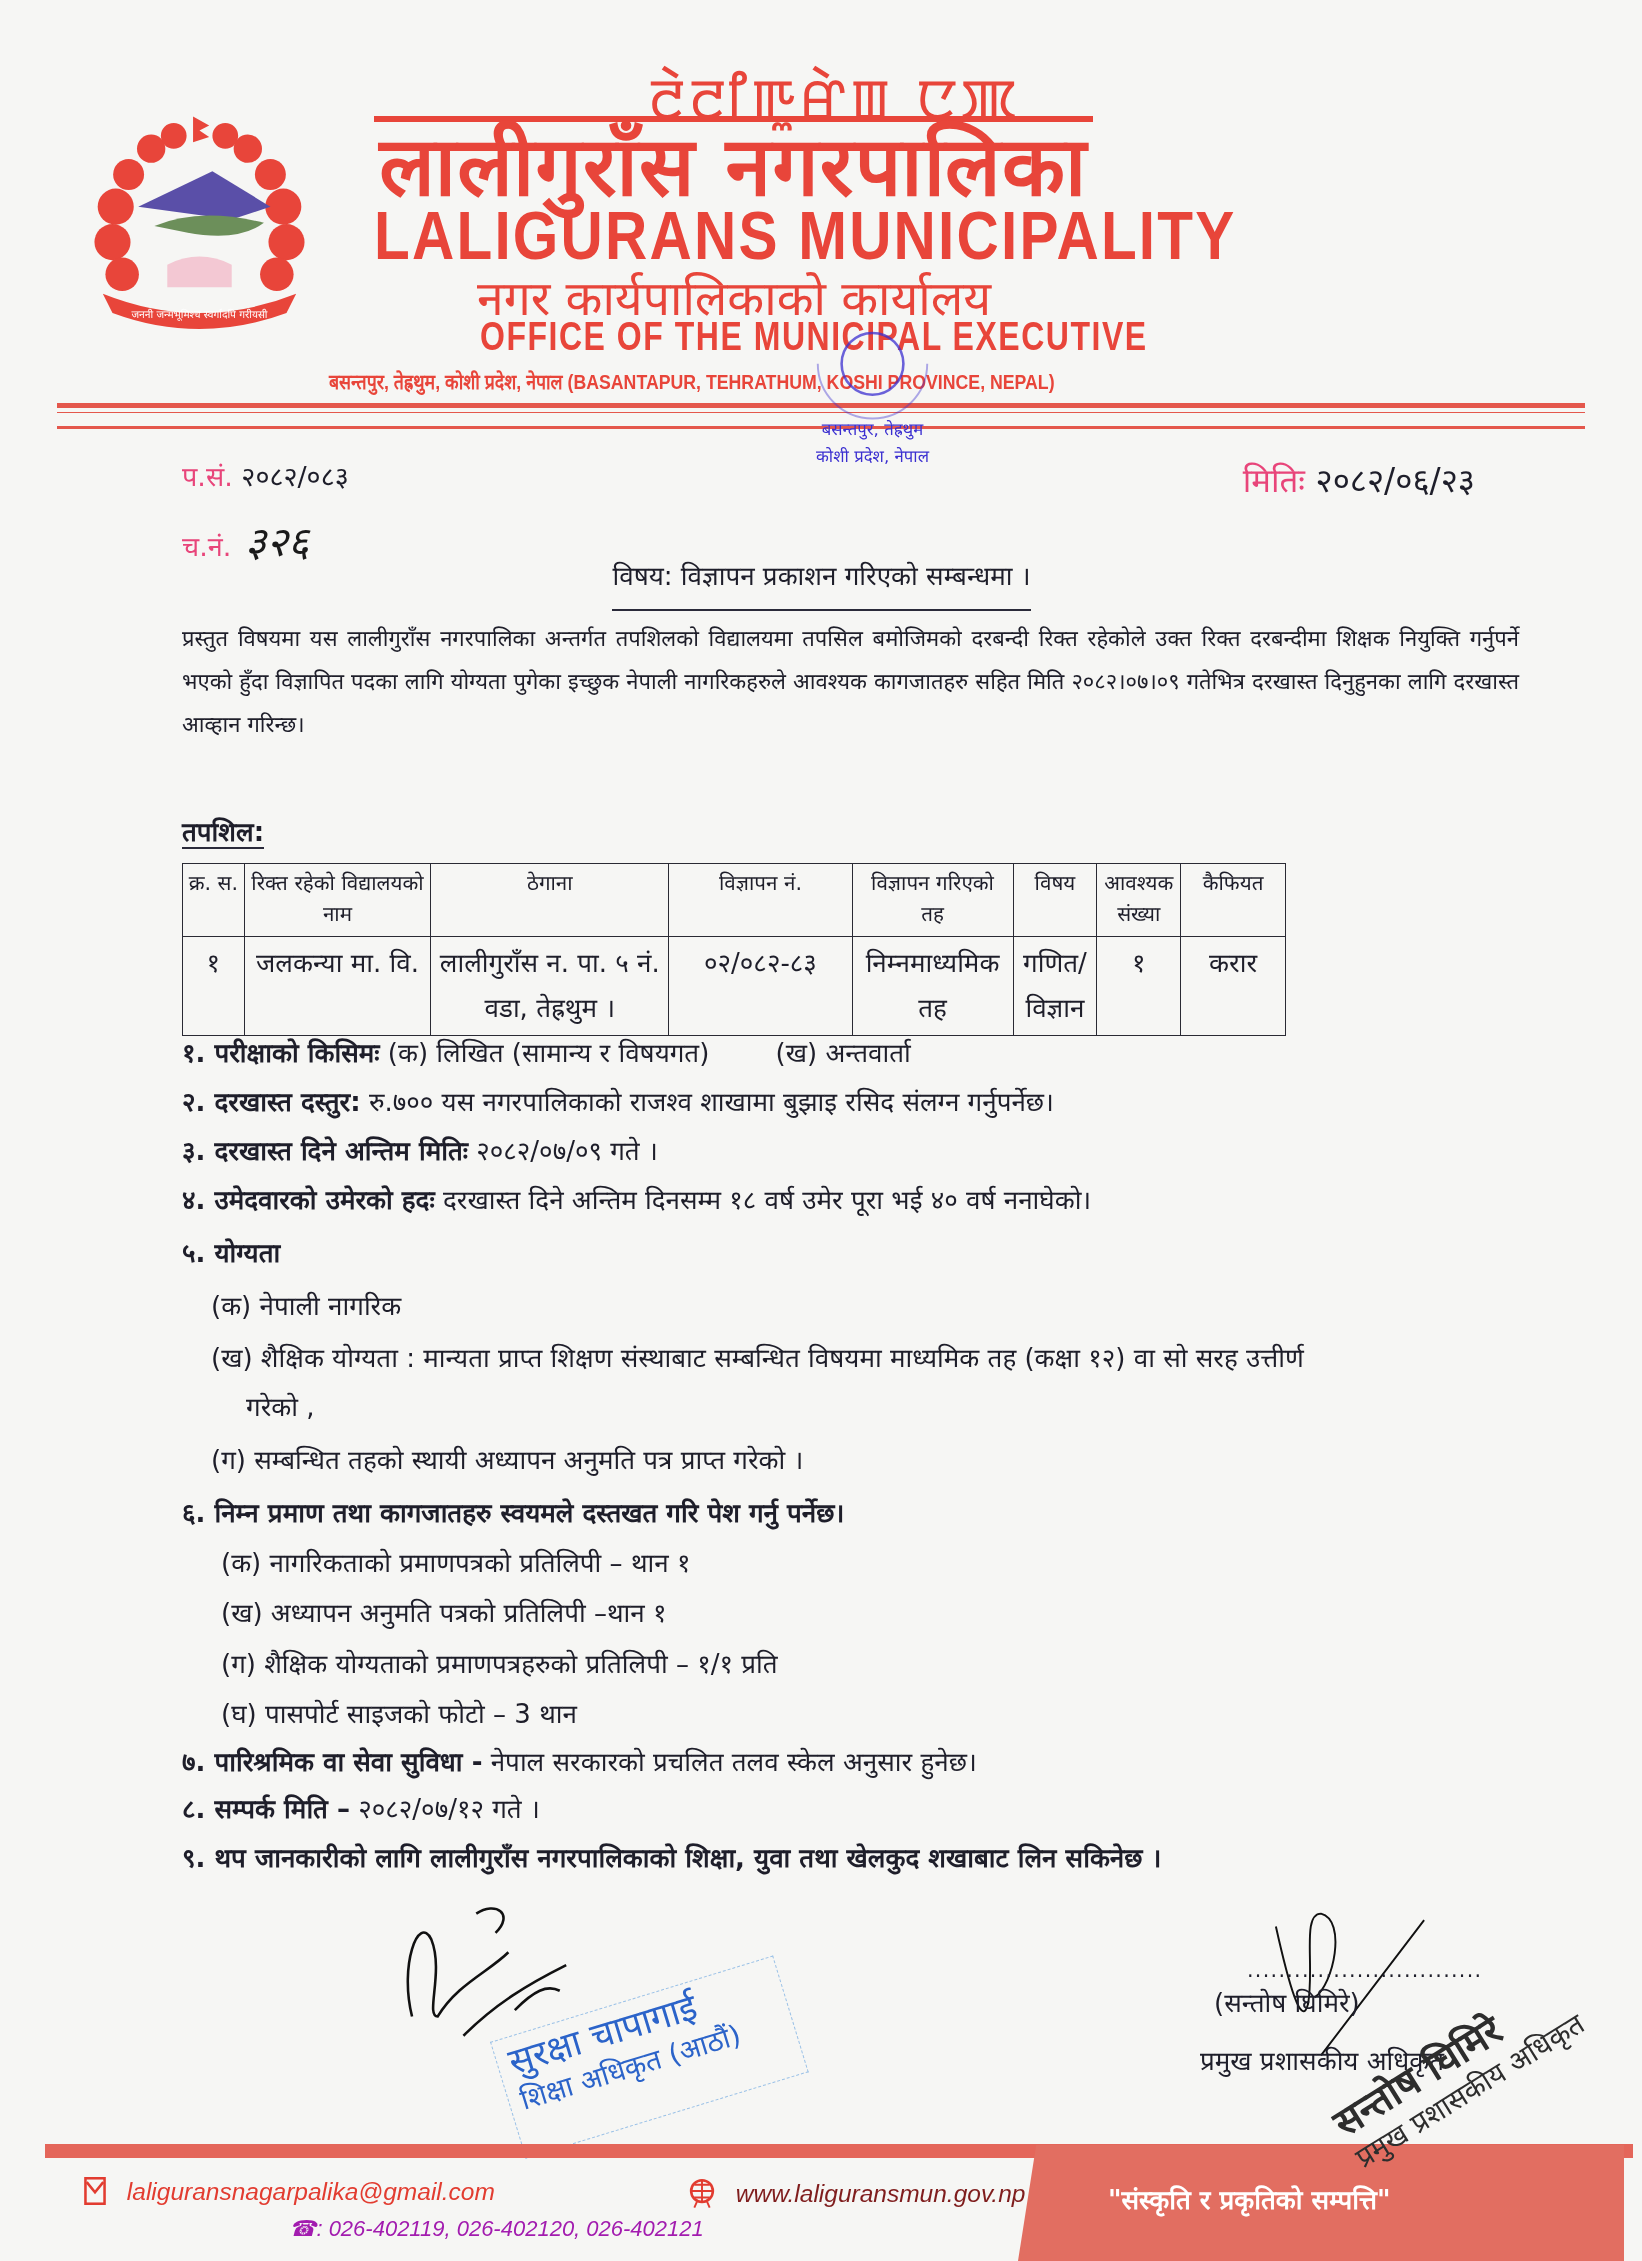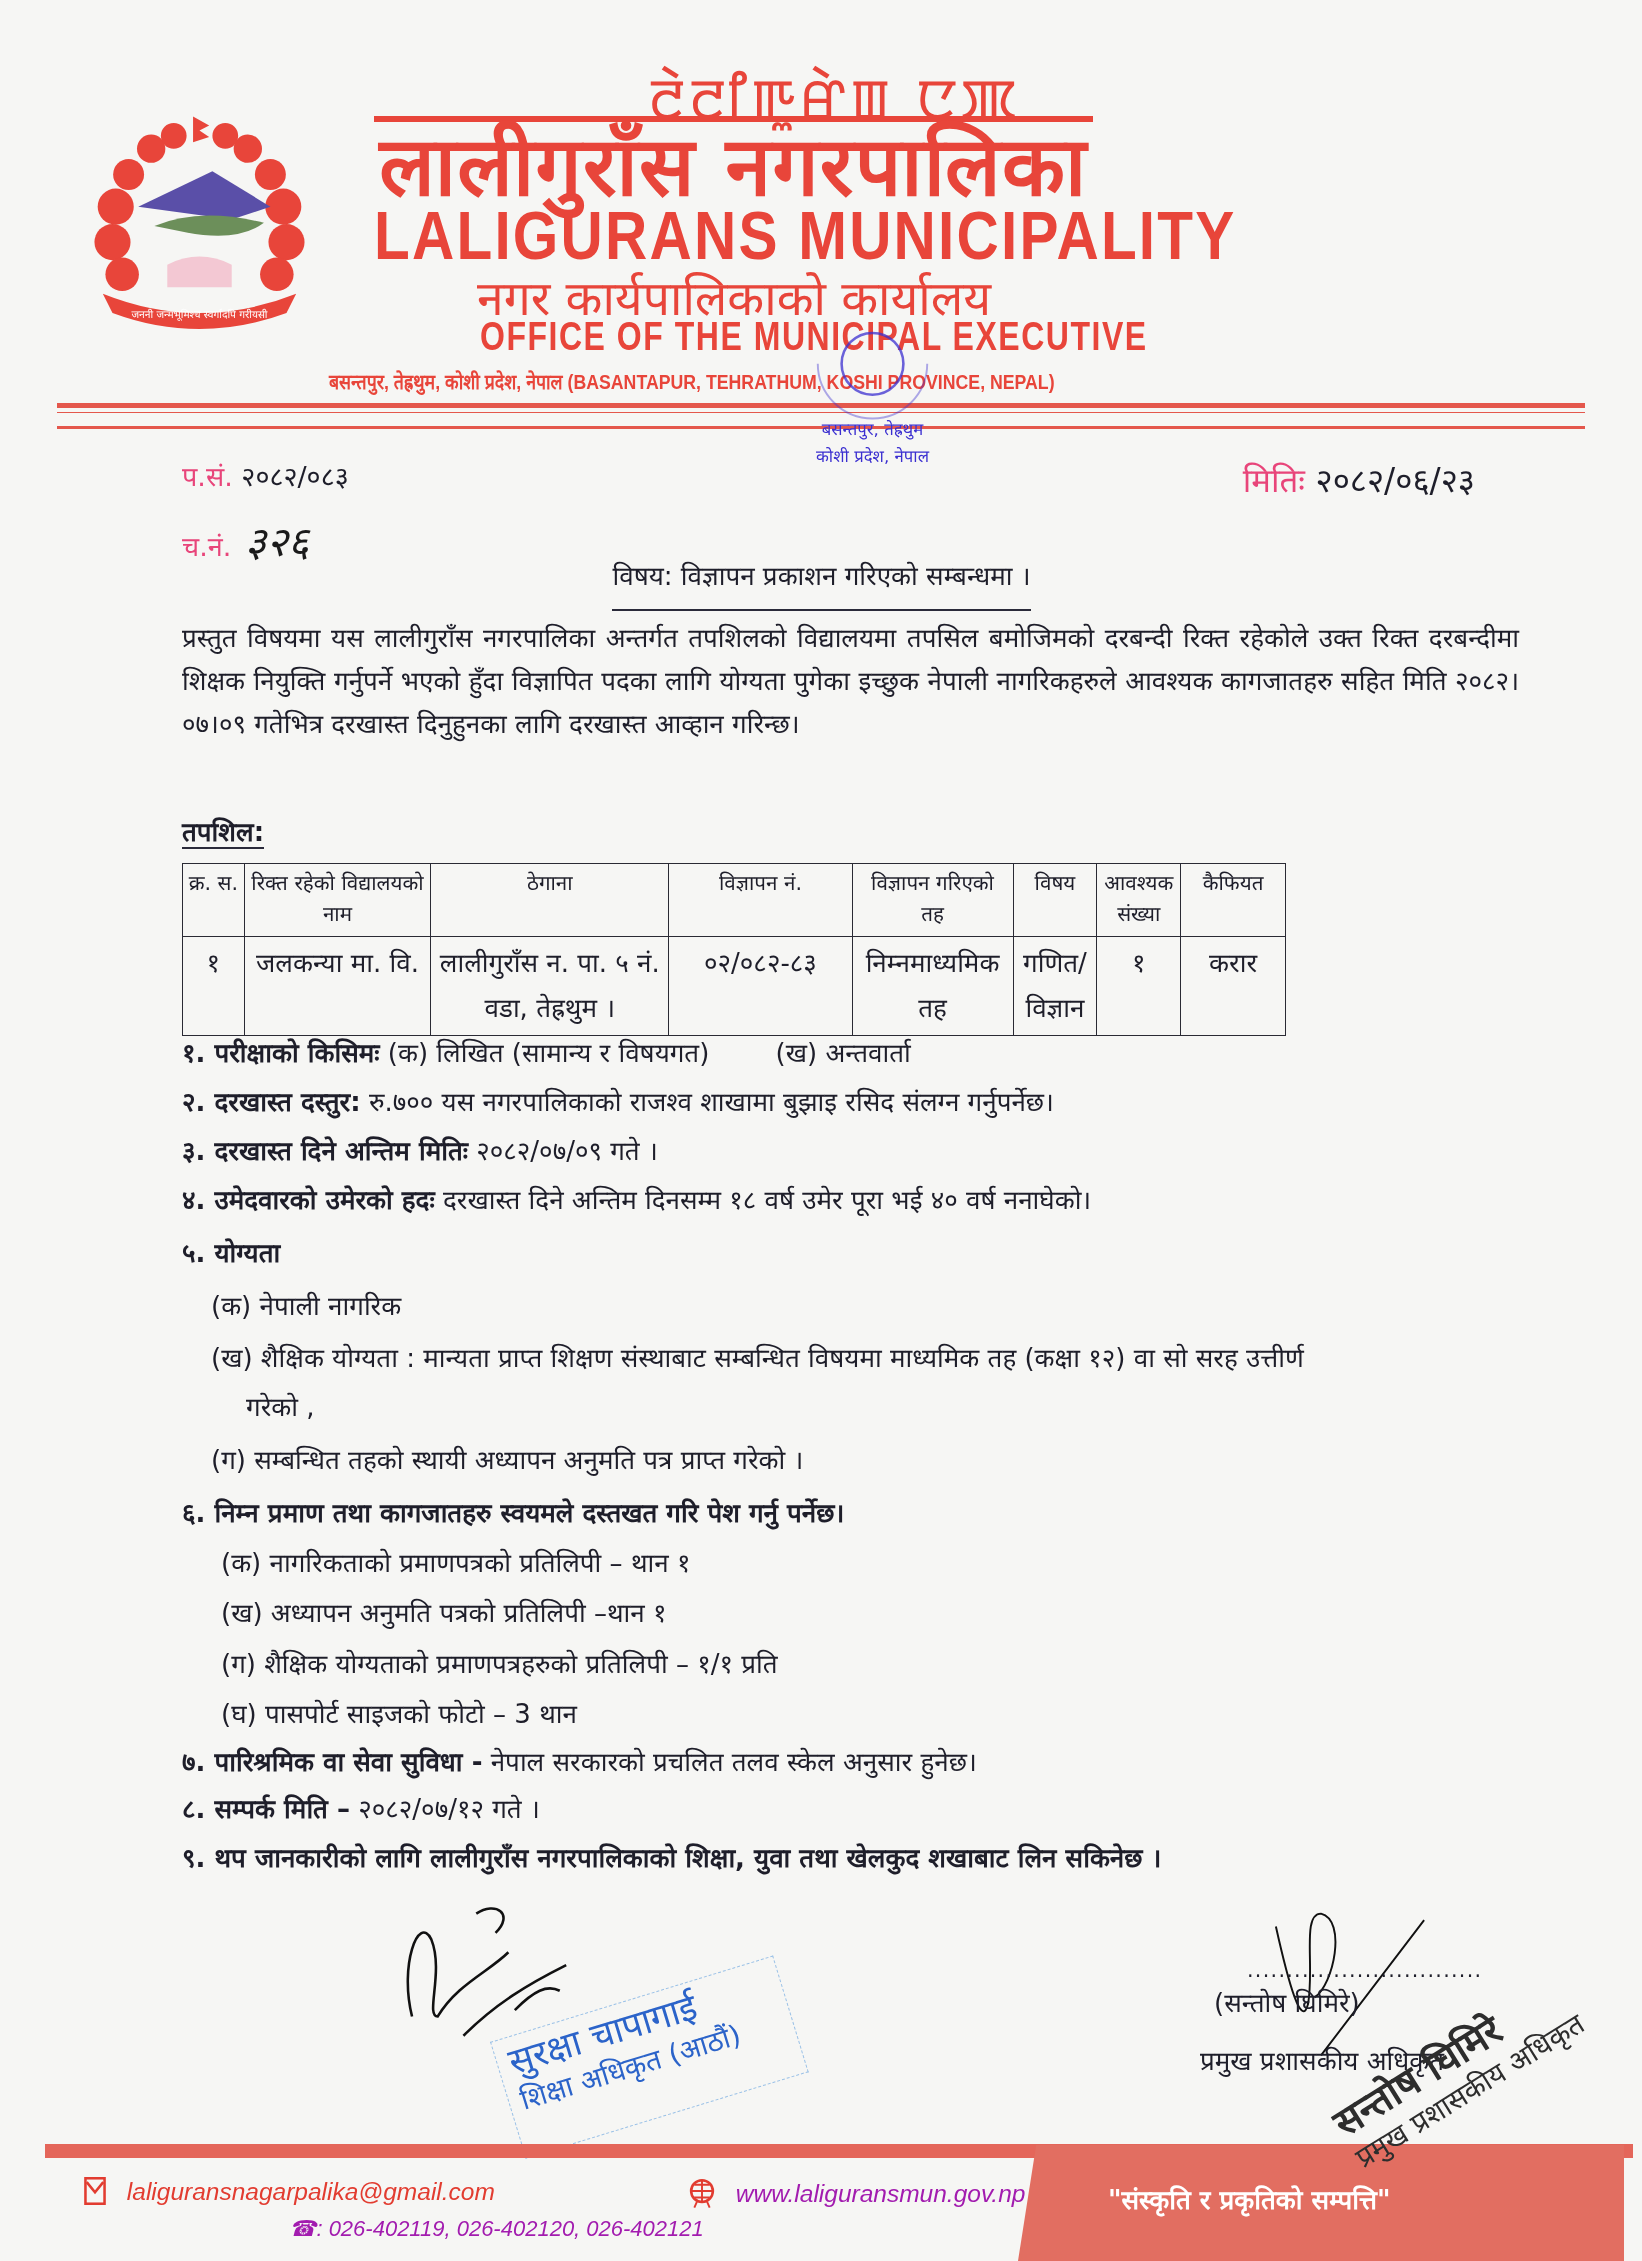--- a/index.html
+++ b/index.html
@@ -35,21 +35,21 @@
   .ref-label { color:#e8457a;margin-top:20px; }
   .ref-date { right:168px; top:457px; font-size:33px;text-align:right; }
   .chalani { left:182px; top:512px; font-size:27px; }
   .chalani-val { font-family:"DejaVu Serif", serif; font-style:italic; font-size:41px; margin-left:5.2px; color:#1a1a1a; }
 
   
   .subject { left:0; width:1643px; top:557px; text-align:center; font-size:26px; }
   .subject span { border-bottom:2.6px solid #2a2a3a; padding-bottom:18px; }
 
   
-  .para { left:182px; top:617px; width:1337px; font-size:26px; line-height:43px; text-align:justify; }
+  .para { left:182px; top:617px; width:1337px; font-size:22px; line-height:43px; text-align:justify; }
   .tapsil { left:182px; top:813px; font-size:26px; font-weight:bold; }
   .tapsil span { border-bottom:2.6px solid #2a2a3a; }
 
   
   table.details { position:absolute; left:182px; top:863px; width:1104px; border-collapse:collapse; font-size:20.6px; }
   table.details th, table.details td { border:1.9px solid #2a2a34; text-align:center; vertical-align:top; padding:3.9px 5.2px; }
   table.details th { font-weight:normal; height:64px; line-height:31px; }
   table.details td { font-size:26px; line-height:45px; height:84px; }
 
   
@@ -72,21 +72,21 @@
     color:#2d2d2d; font-size:39px; line-height:40px; font-weight:bold; }
   .stamp-black .sub { font-size:28px; font-weight:normal; }
 
   
   .foot-band { left:45px; top:2144px; width:1588px; height:14px; background:#e4665a; }
   .foot-box { left:1018px; top:2145px; width:606px; height:116px; background:#e26e61;
     clip-path:polygon(3% 0, 100% 0, 100% 100%, 0 100%); }
   .foot-motto { left:1108px; top:2181px; color:#ffffff; font-weight:bold; font-size:26px; }
   .foot-email { left:84px; top:2177px; color:#e23c30; font-style:italic; font-size:24.5px;
     font-family:"Liberation Sans", sans-serif; }
-  .foot-web { left:689px; top:2177px; color:#a21caf; font-style:italic; font-size:24.5px;
+  .foot-web { left:689px; top:2177px; color:#7f1d1d; font-style:italic; font-size:24.5px;
     font-family:"Liberation Sans", sans-serif; }
   .foot-phone { left:289px; top:2216px; color:#a21caf; font-style:italic; font-size:22px;
     font-family:"Liberation Sans", sans-serif; }
   .ic { display:inline-block; margin-right:14px; vertical-align:middle; }
 </style>
 </head>
 <body>
 
 <div class="abs emblem">
   <svg width="245" height="232" viewBox="0 0 380 360">

